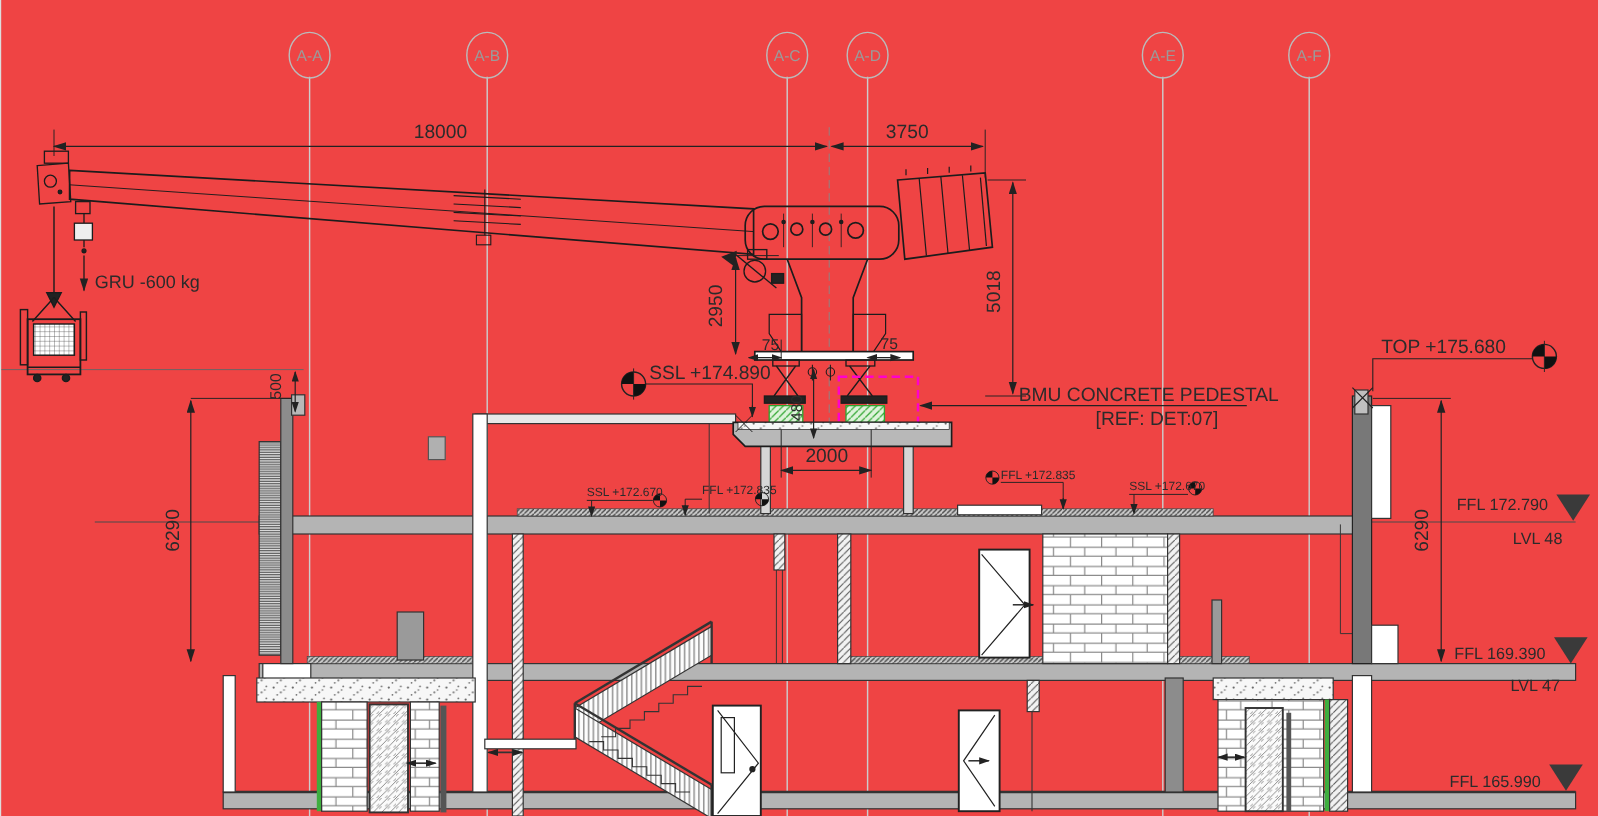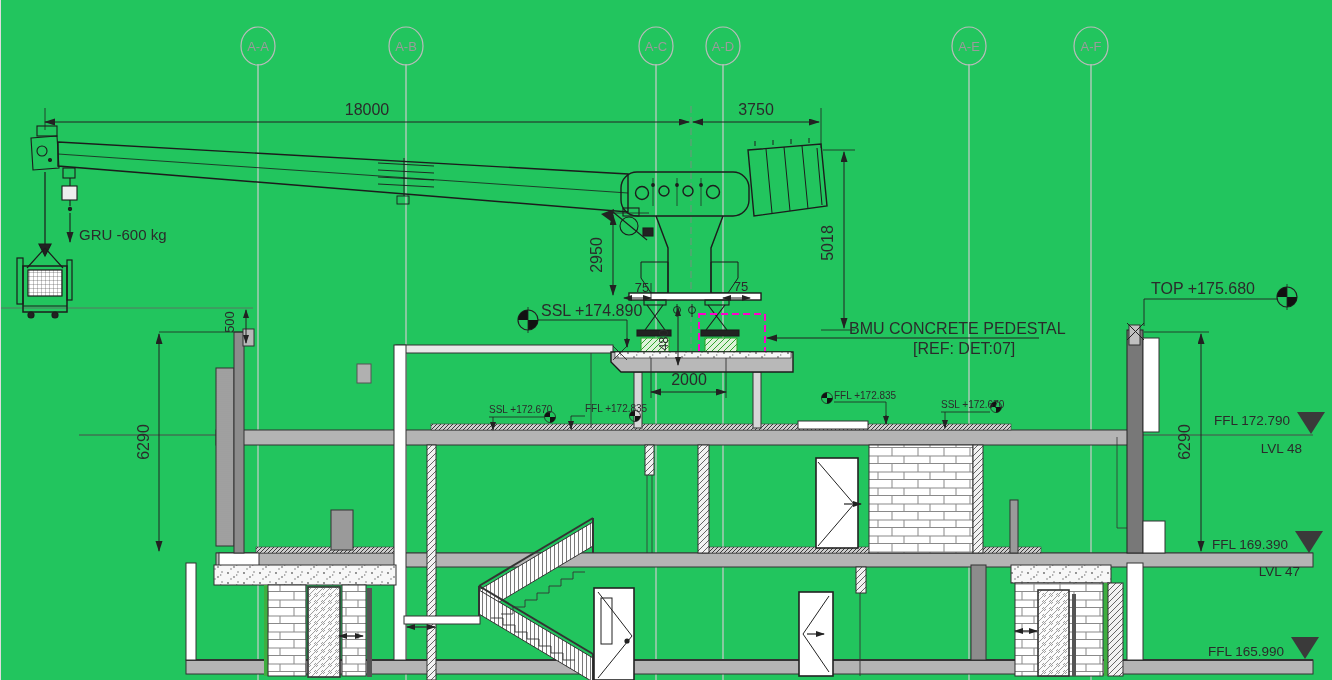--- a/index.html
+++ b/index.html
@@ -1,16 +1,16 @@
 <!DOCTYPE html>
 <html><head>
 <meta charset="utf-8">
 <style>
   html,body{margin:0;padding:0;background:#fff;}
-  #canvas{position:relative;width:1332px;height:680px;background:#22c55e;overflow:hidden;
+  #canvas{position:relative;width:1332px;height:680px;background:#ef4444;overflow:hidden;
           font-family:"Liberation Sans", sans-serif;border-left:1px solid #ddd;}
   svg{position:absolute;left:0;top:0;}
   text{font-family:"Liberation Sans", sans-serif;fill:#2b2b2b;}
   .gridtxt{fill:#9b9b9b;font-size:13px;}
   .dim{font-size:16px;}
   .dimS{font-size:13px;}
   .lvl{font-size:13.5px;}
   .tiny{font-size:10px;}
   .note{font-size:16px;}
 </style>

